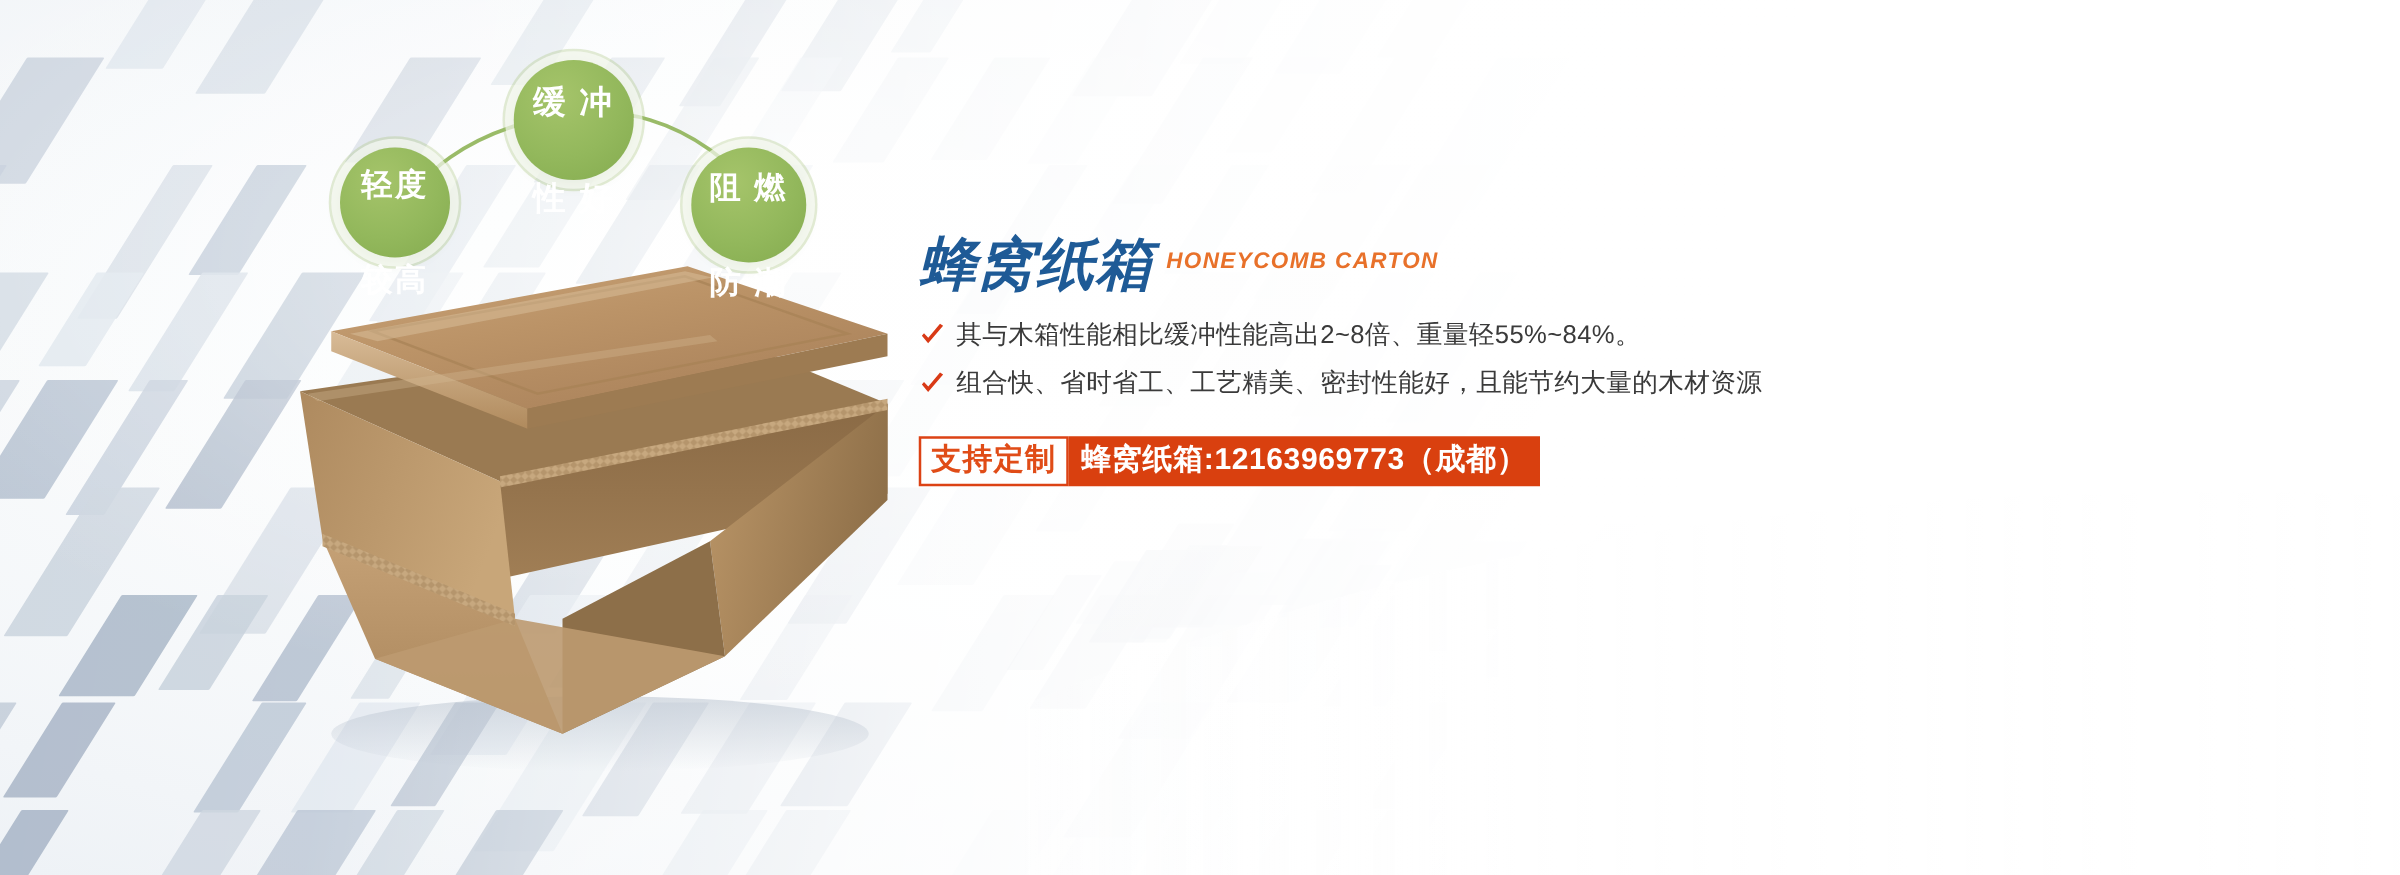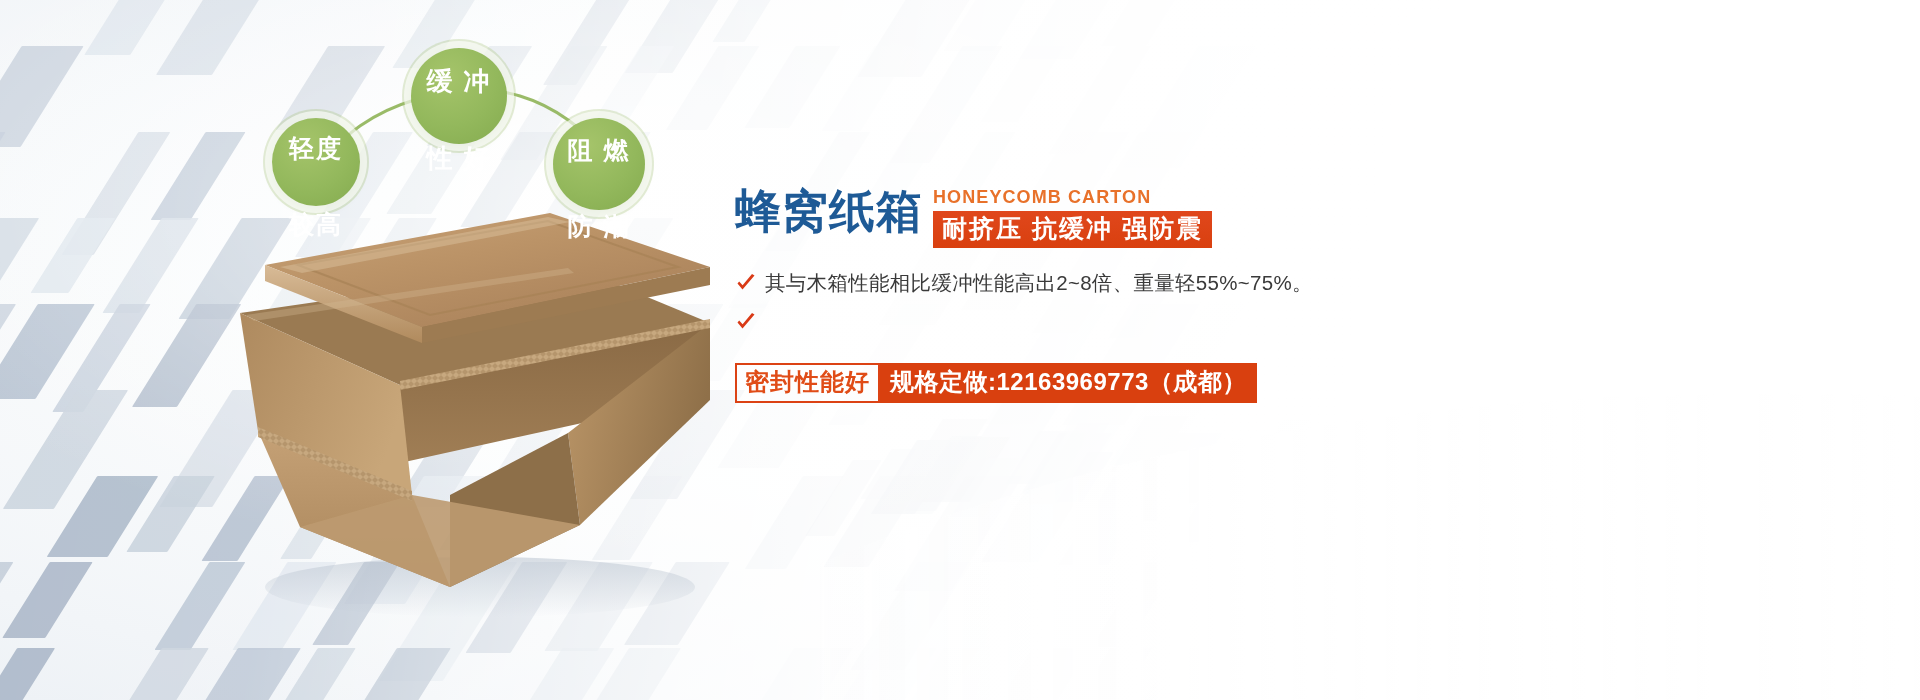--- a/index.html
+++ b/index.html
@@ -65,21 +65,21 @@
   #bubble-cush { left:411px; top:48px;  width:96px;  height:96px;  font-size:26px; }
   #bubble-fire { left:553px; top:118px; width:92px;  height:92px;  font-size:25px; }
 
   
   .product{ position:absolute; left:150px; top:195px; width:640px; height:430px; }
   .product svg{ display:block; }
 
   
   .content{ position:absolute; left:735px; top:188px; width:1120px; }
 
-  .title-row{ display:flex; align-items:flex-start; }
+  .title-row{ display:flex; align-items:center;font-style:italic; }
   .title-cn{
     font-family:"Liberation Sans","DejaVu Sans",sans-serif;
     font-size:46px; font-weight:700; color:#1e5a96; letter-spacing:1px;
     line-height:1; white-space:nowrap;
   }
   .title-right{ margin-left:10px; padding-bottom:1px; }
   .title-en{
     font-family:"Liberation Sans","DejaVu Sans",sans-serif;
     font-size:18px; font-weight:700; color:#e8712a; letter-spacing:1.1px;
     line-height:1; margin-bottom:5px; white-space:nowrap;
@@ -388,45 +388,45 @@
       </div>
     </div>
   </div>
 
   <div class="content">
 
     <div class="title-row">
       <div class="title-cn">蜂窝纸箱</div>
       <div class="title-right">
         <div class="title-en">HONEYCOMB CARTON</div>
-        <div class="slogan">耐挤压  抗缓冲  强防震</div>
       </div>
     </div>
 
     <div class="bullets">
 
 
       <div class="bullet">
         <svg class="check" viewBox="0 0 22 22">
           <path d="M2.5,10.5 L7.5,16.5 L19.5,2.5 L17,1 L7.6,12.2 L4.2,8.6 Z" fill="#d93a16"></path>
         </svg>
-        <div class="bullet-text">其与木箱性能相比缓冲性能高出2~8倍、重量轻55%~75%。</div>
+        <div class="bullet-text">其与木箱性能相比缓冲性能高出2~8倍、重量轻55%~84%。</div>
       </div>
 
       <div class="bullet">
         <svg class="check" viewBox="0 0 22 22">
           <path d="M2.5,10.5 L7.5,16.5 L19.5,2.5 L17,1 L7.6,12.2 L4.2,8.6 Z" fill="#d93a16"></path>
         </svg>
+        <div class="bullet-text">组合快、省时省工、工艺精美、密封性能好，且能节约大量的木材资源</div>
       </div>
 
     </div>
 
     <div class="contact">
-      <div class="contact-tag">密封性能好</div>
+      <div class="contact-tag">支持定制</div>
       <div class="contact-hot">
-        <span>规格定做:</span>
+        <span>蜂窝纸箱:</span>
           <span>12163969773</span>
           <span>（成都）</span>
       </div>
     </div>
 
   </div>
 </div>
 
 </body></html>

